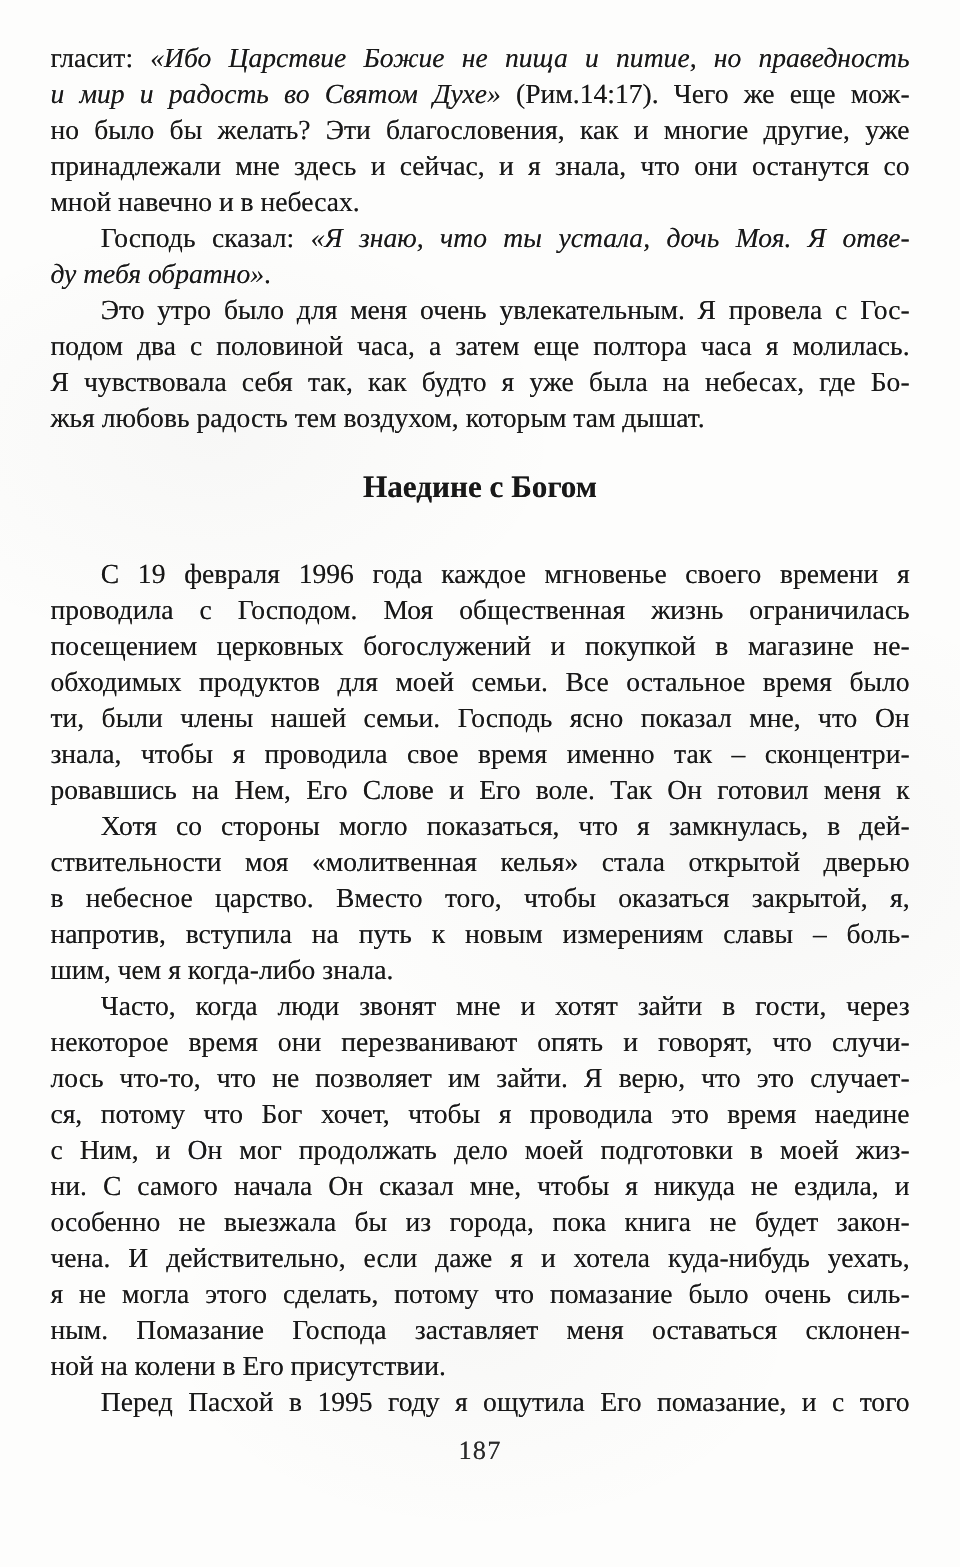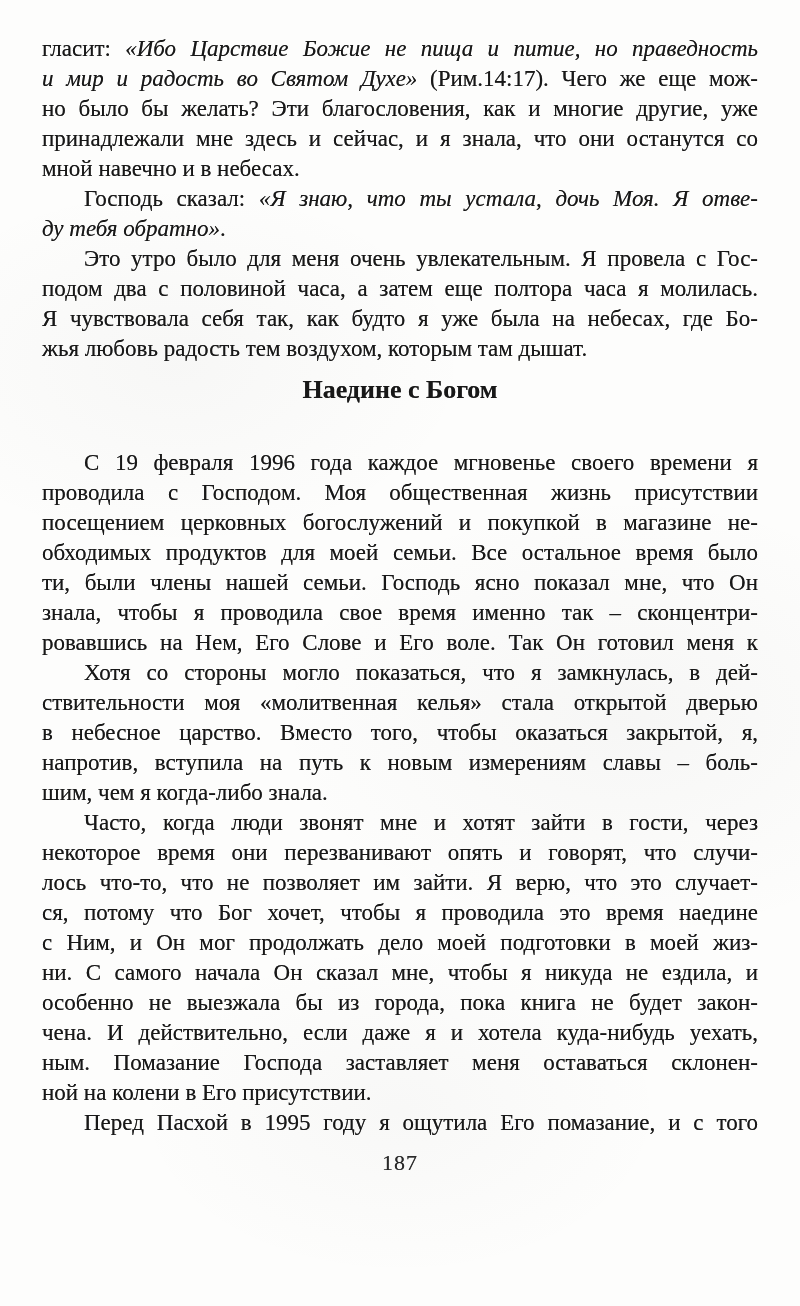--- a/index.html
+++ b/index.html
@@ -24,21 +24,21 @@
   }
   .line{
     height:30px;line-height:30px;font-size:23px;
     text-align:justify;text-align-last:justify;text-justify:inter-word;
     white-space:normal;
   }
   .line.end{text-align-last:left;}
   .line.indent{text-indent:42px;}
   .line em{font-style:italic;}
   .heading{
-    margin-top:10px;margin-bottom:42px;height:32px;line-height:32px;
+    margin-top:26px;margin-bottom:42px;height:32px;line-height:32px;
     text-align:center;font-weight:bold;font-size:26px;
   }
   .page-num{
     margin-top:10px;height:30px;line-height:30px;
     text-align:center;font-size:22px;letter-spacing:1px;
     color:#2a2a2a;
   }
 </style>
 </head>
 <body>
@@ -54,38 +54,39 @@
         <div class="line indent"><span>Господь сказал: </span><em>«Я знаю, что ты устала, дочь Моя. Я отве-</em></div>
         <div class="line end"><em>ду тебя обратно»</em><span>.</span></div>
         <div class="line indent"><span>Это утро было для меня очень увлекательным. Я провела с Гос-</span></div>
         <div class="line"><span>подом два с половиной часа, а затем еще полтора часа я молилась.</span></div>
         <div class="line"><span>Я чувствовала себя так, как будто я уже была на небесах, где Бо-</span></div>
         <div class="line end"><span>жья любовь радость тем воздухом, которым там дышат.</span></div>
       </div>
     <div class="heading">Наедине с Богом</div>
     <div id="block-after">
         <div class="line indent"><span>С 19 февраля 1996 года каждое мгновенье своего времени я</span></div>
-        <div class="line"><span>проводила с Господом. Моя общественная жизнь присутствии</span></div>
+        <div class="line"><span>проводила с Господом. Моя общественная жизнь ограничилась</span></div>
         <div class="line"><span>посещением церковных богослужений и покупкой в магазине не-</span></div>
         <div class="line"><span>обходимых продуктов для моей семьи. Все остальное время было</span></div>
         <div class="line"><span>ти, были члены нашей семьи. Господь ясно показал мне, что Он</span></div>
         <div class="line"><span>знала, чтобы я проводила свое время именно так – сконцентри-</span></div>
         <div class="line"><span>ровавшись на Нем, Его Слове и Его воле. Так Он готовил меня к</span></div>
         <div class="line indent"><span>Хотя со стороны могло показаться, что я замкнулась, в дей-</span></div>
         <div class="line"><span>ствительности моя «молитвенная келья» стала открытой дверью</span></div>
         <div class="line"><span>в небесное царство. Вместо того, чтобы оказаться закрытой, я,</span></div>
         <div class="line"><span>напротив, вступила на путь к новым измерениям славы – боль-</span></div>
         <div class="line end"><span>шим, чем я когда-либо знала.</span></div>
         <div class="line indent"><span>Часто, когда люди звонят мне и хотят зайти в гости, через</span></div>
         <div class="line"><span>некоторое время они перезванивают опять и говорят, что случи-</span></div>
         <div class="line"><span>лось что-то, что не позволяет им зайти. Я верю, что это случает-</span></div>
         <div class="line"><span>ся, потому что Бог хочет, чтобы я проводила это время наедине</span></div>
         <div class="line"><span>с Ним, и Он мог продолжать дело моей подготовки в моей жиз-</span></div>
         <div class="line"><span>ни. С самого начала Он сказал мне, чтобы я никуда не ездила, и</span></div>
         <div class="line"><span>особенно не выезжала бы из города, пока книга не будет закон-</span></div>
         <div class="line"><span>чена. И действительно, если даже я и хотела куда-нибудь уехать,</span></div>
+        <div class="line"><span>я не могла этого сделать, потому что помазание было очень силь-</span></div>
         <div class="line"><span>ным. Помазание Господа заставляет меня оставаться склонен-</span></div>
         <div class="line end"><span>ной на колени в Его присутствии.</span></div>
         <div class="line indent"><span>Перед Пасхой в 1995 году я ощутила Его помазание, и с того</span></div>
       </div>
     <div class="page-num">187</div>
   </div>
 </div>
 
 </body></html>

